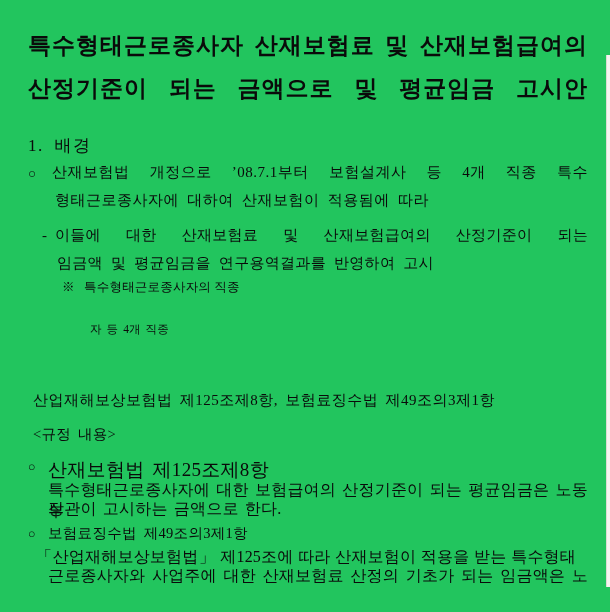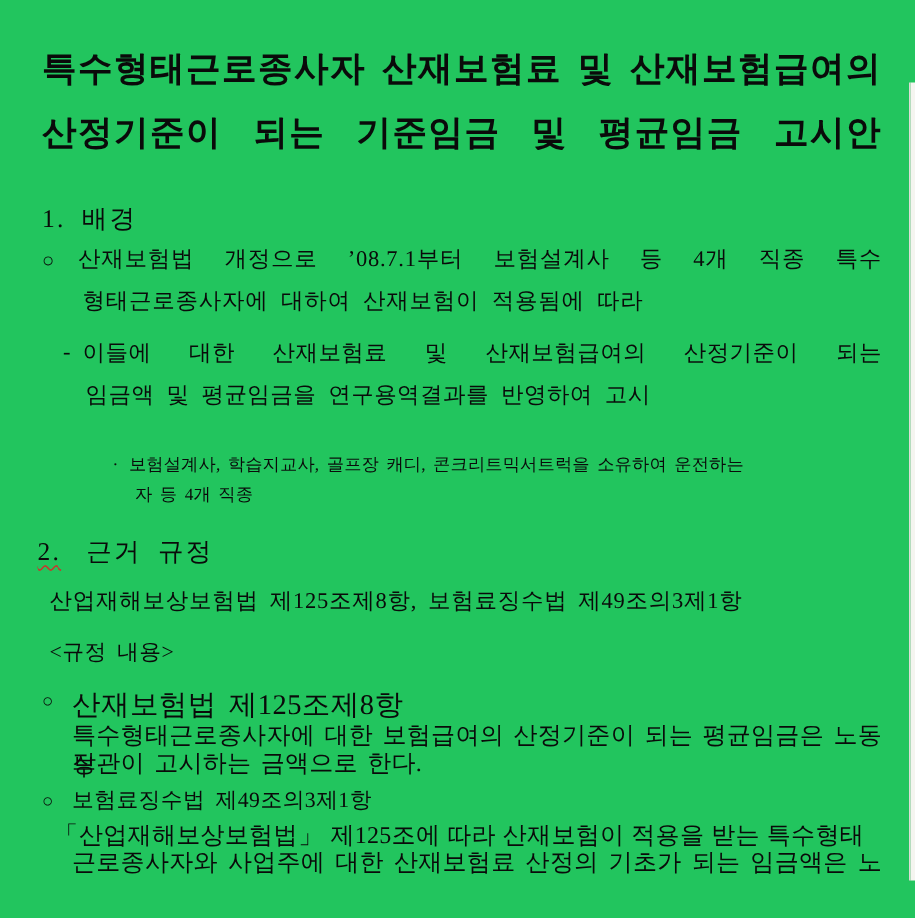--- a/index.html
+++ b/index.html
@@ -60,43 +60,39 @@
     width:3px;height:532px;
     background:#f5f5f0;
   }
 </style>
 </head>
 <body>
 
 <div id="page">
 
   <div class="abs title-line just" style="left:28px;top:24px;">특수형태근로종사자 산재보험료 및 산재보험급여의</div>
-  <div class="abs title-line just" style="left:28px;top:67px;">산정기준이 되는 기준임금 및 평균임금 고시안</div>
+  <div class="abs title-line just" style="left:28px;top:67px;">산정기준이 되는 금액으로 및 평균임금 고시안</div>
 
   <div class="abs h1" style="left:28px;top:134px;">1. 배경</div>
 
   <div class="abs marker" style="left:28px;top:166px;">○</div>
   <div class="abs body-lg just" style="left:52px;top:163px;width:536px;height:22px;">산재보험법 개정으로 ’08.7.1부터 보험설계사 등 4개 직종 특수</div>
   <div class="abs body-lg ws" style="left:55px;top:191px;">형태근로종사자에 대하여 산재보험이 적용됨에 따라</div>
 
   <div class="abs body-md" style="left:42px;top:227px;">-</div>
   <div class="abs body-md just" style="left:55px;top:226px;width:533px;height:22px;">이들에 대한 산재보험료 및 산재보험급여의 산정기준이 되는</div>
   <div class="abs body-md ws" style="left:57px;top:254px;">임금액 및 평균임금을 연구용역결과를 반영하여 고시</div>
 
+  <div class="abs note-sm" style="left:62px;top:279px;">
+    <span>※</span>
+    <span style="margin-left:6px;">특수형태근로종사자의 직종</span>
+  </div>
 
-  <div class="abs note-xs" style="left:75px;top:302px;">
-    <span>·</span>
-    <span style="margin-left:4px;word-spacing:2px;">보험설계사, 학습지교사, 골프장 캐디, 콘크리트믹서트럭을 소유하여 운전하는</span>
-  </div>
   <div class="abs note-xs ws2" style="left:90px;top:322px;">자 등 4개 직종</div>
 
-  <div class="abs h1" style="left:25px;top:356px;">
-    <span class="wavy">2.</span>
-    <span style="margin-left:6px;">근거 규정</span>
-  </div>
 
   <div class="abs body-lg" style="left:33px;top:391px;word-spacing:3px;">산업재해보상보험법 제125조제8항, 보험료징수법 제49조의3제1항</div>
 
   <div class="abs" style="left:33px;top:425px;font-size:14.5px;word-spacing:3px;letter-spacing:0.3px;">&lt;규정 내용&gt;</div>
 
   <div class="abs" style="left:28px;top:460px;font-size:12.5px;">○</div>
   <div class="abs" style="left:48px;top:457px;font-size:19px;word-spacing:3px;letter-spacing:0.3px;">산재보험법 제125조제8항</div>
   <div class="abs body-sm just" style="left:48px;top:480px;width:540px;height:18px;">특수형태근로종사자에 대한 보험급여의 산정기준이 되는 평균임금은 노동부</div>
   <div class="abs body-sm ws2" style="left:48px;top:499px;">장관이 고시하는 금액으로 한다.</div>
 

